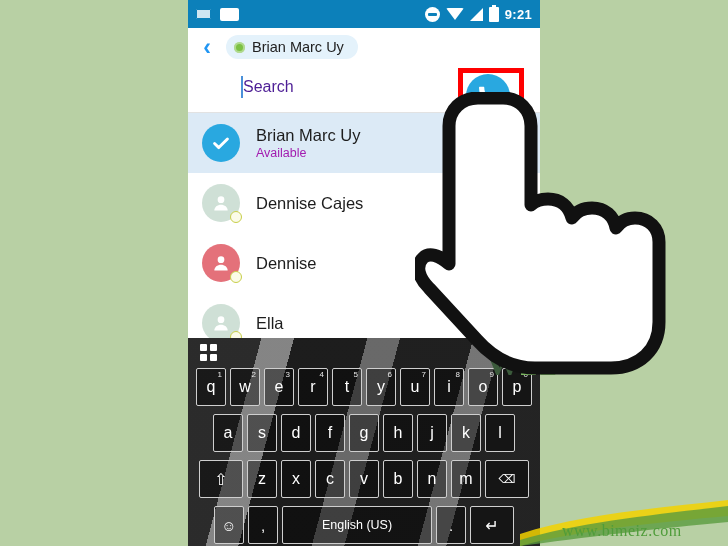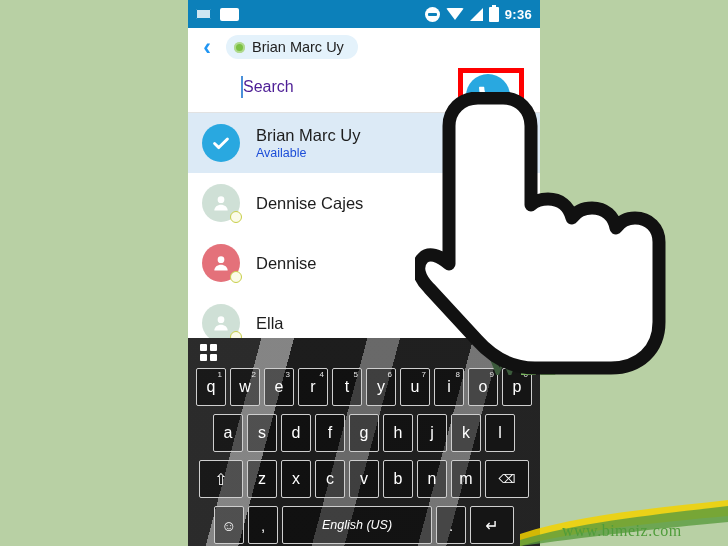--- a/index.html
+++ b/index.html
@@ -75,21 +75,21 @@
   .row{height:60px;display:flex;align-items:center;padding-left:14px;box-sizing:border-box;position:relative;}
   .row.sel{background:#dceaf6;}
   .av{width:38px;height:38px;border-radius:50%;position:relative;flex:0 0 38px;
       display:flex;align-items:center;justify-content:center;}
   .av .person{width:20px;height:20px;}
   .av .dot{position:absolute;right:-2px;bottom:-1px;width:12px;height:12px;border-radius:50%;
       background:#fbfbe8;border:1.5px solid #c8cf4a;box-sizing:border-box;}
   .av .check{width:22px;height:22px;}
   .meta{margin-left:16px;display:flex;flex-direction:column;justify-content:center;}
   .nm{font-size:16.5px;color:#1d1d1d;line-height:1.15;}
-  .sub{font-size:12.5px;color:#1d4ed8;margin-top:2px;}
+  .sub{font-size:12.5px;color:#a21caf;margin-top:2px;}
 
   
   .kb{position:absolute;left:0;top:338px;width:352px;height:208px;
       background:#1b1b1b;overflow:hidden;}
   .kb-bg{position:absolute;inset:0;
       background:
         linear-gradient(105deg, #2c2c2c 0 18%, #8a8a8a 18% 26%, #1d1d1d 26% 44%,
                         #6d6d6d 44% 52%, #202020 52% 70%, #7a7a7a 70% 77%, #242424 77% 100%);
       opacity:.95;}
   .kb-top{position:absolute;left:0;top:0;width:352px;height:28px;display:flex;align-items:center;padding-left:12px;}
@@ -101,21 +101,21 @@
   .krow.r3{top:122px;}
   .krow.r4{top:168px;}
   .key{
     width:30px;height:38px;border:1px solid #cfcfcf;border-radius:2px;
     background:rgba(0,0,0,.40);
     display:flex;align-items:center;justify-content:center;position:relative;
     color:#fff;font-size:16px;box-sizing:border-box;
   }
   .key .num{position:absolute;top:1px;right:3px;font-size:8px;color:#e8e8e8;}
   .key.wide{width:44px;}
-  .key.space{width:150px;font-size:12.5px;font-style:italic;}
+  .key.space{width:150px;font-size:12.5px;}
   .key.sm{width:30px;font-size:15px;}
   .key.num123{width:46px;font-size:13px;}
   .krow.r2 .key{margin-top:0;}
   .bsp{font-size:12px;display:flex;align-items:center;gap:2px;}
 
   
   .hand{position:absolute;left:415px;top:92px;z-index:40;pointer-events:none;}
 
   
   .wh{position:absolute;left:487px;top:337px;z-index:35;
@@ -139,21 +139,21 @@
     <div class="statusbar">
       <div class="sb-left">
         <span class="ic-kbd"></span>
         <span class="ic-card"></span>
       </div>
       <div class="sb-right">
         <span class="ic-dnd"></span>
         <span class="ic-wifi"></span>
         <span class="ic-sig"></span>
         <span class="ic-bat"></span>
-        <span class="sb-time">9:36</span>
+        <span class="sb-time">9:21</span>
       </div>
     </div>
 
     <div class="header">
       <div class="back-btn">‹</div>
       <div class="chip">
         <span class="chip-dot"></span>
         <span class="chip-name">Brian Marc Uy</span>
       </div>
     </div>

